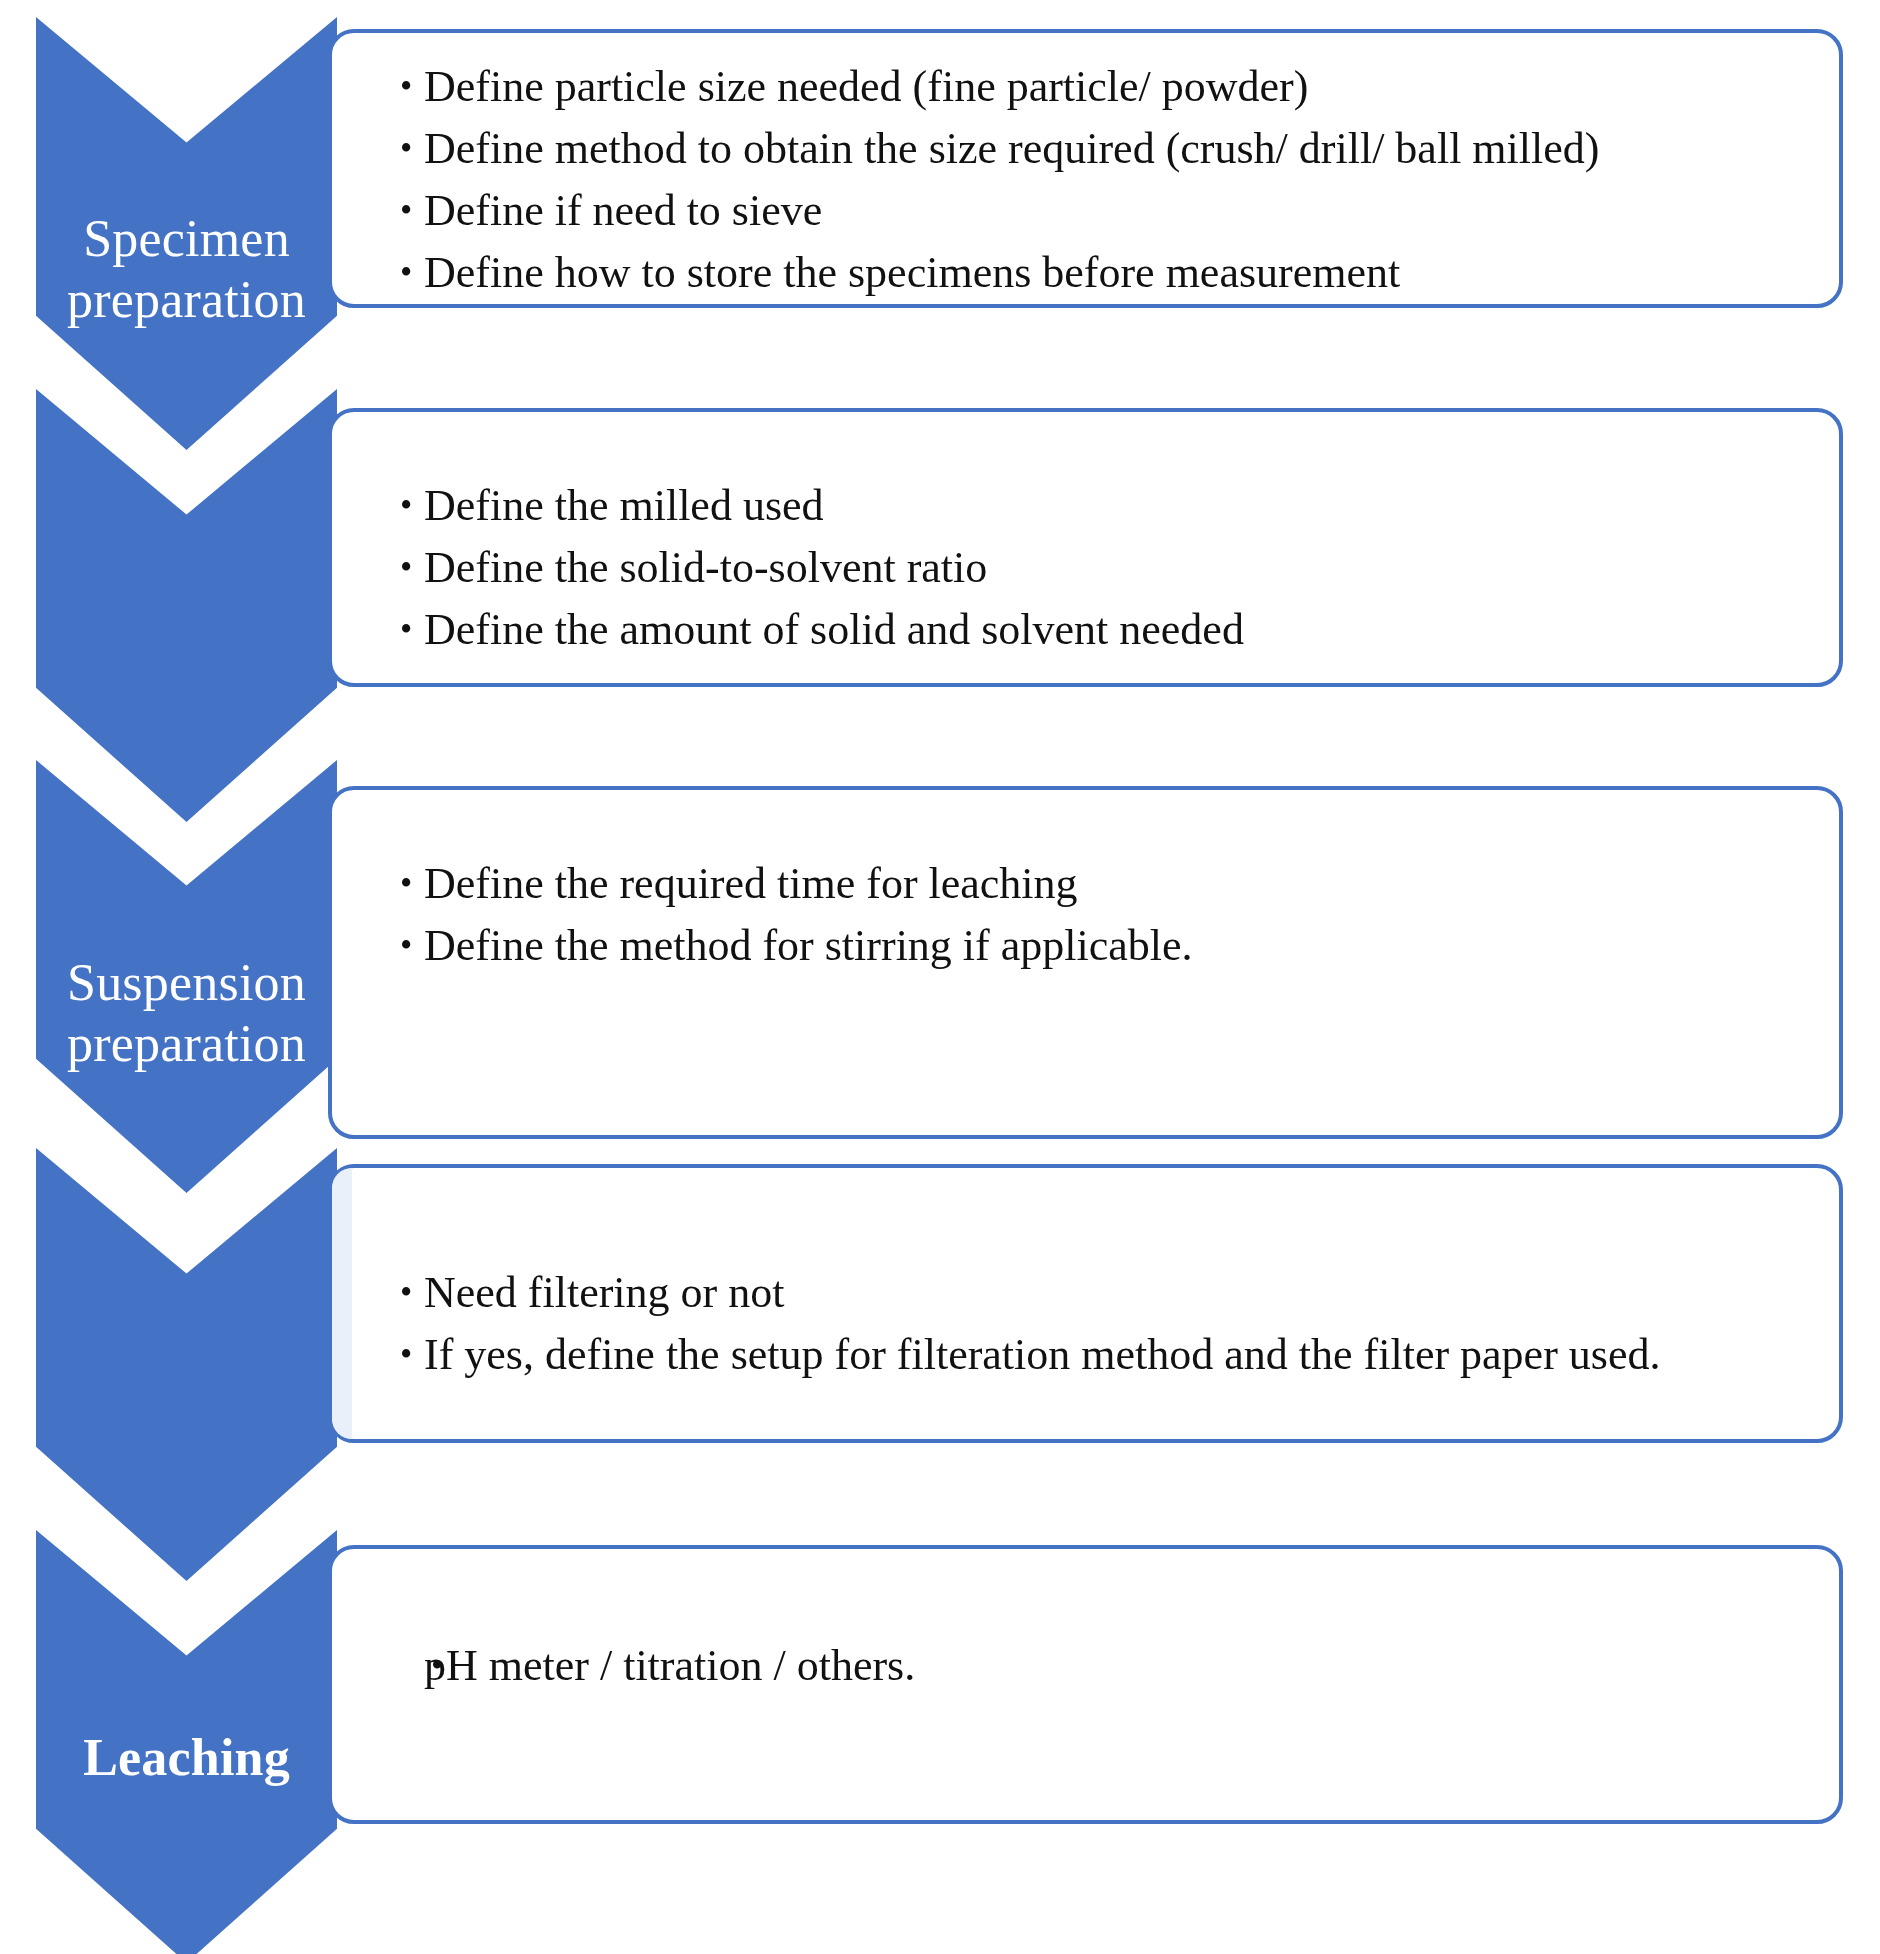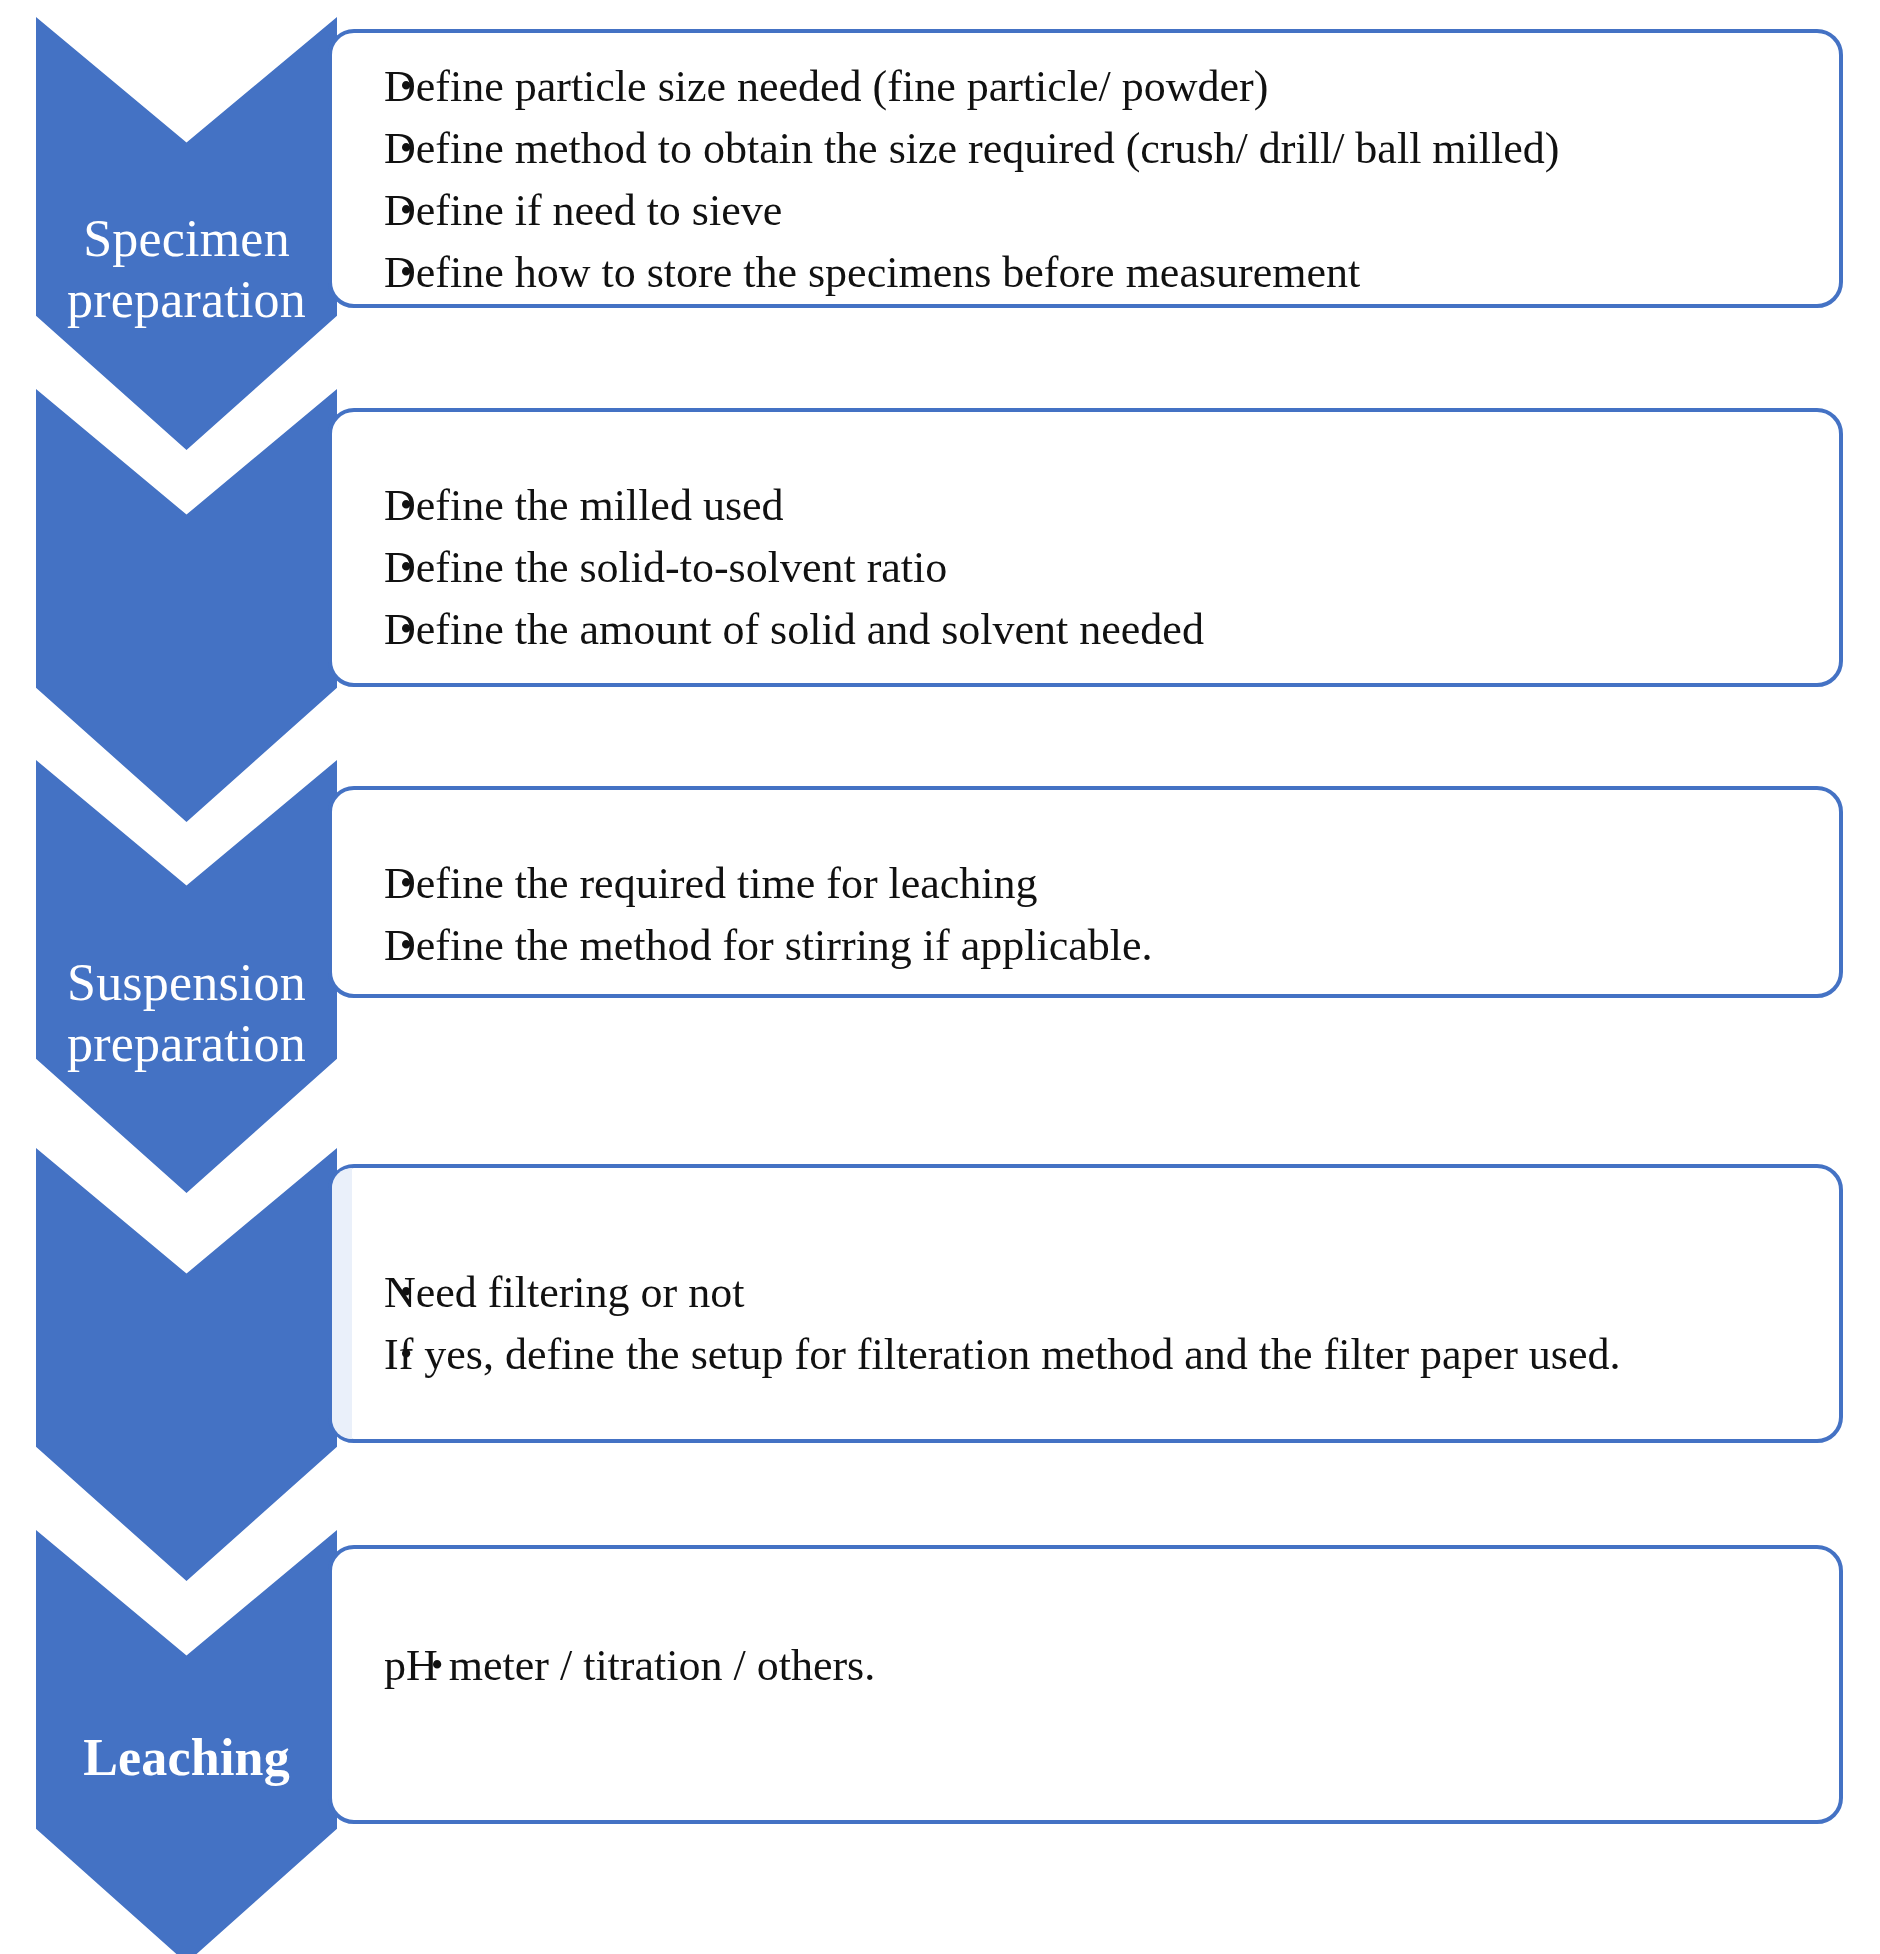--- a/index.html
+++ b/index.html
@@ -81,21 +81,21 @@
     right: 0;
     list-style: none;
     margin: 0;
     padding: 0;
   }
   .bullet {
     position: relative;
     font-size: 44px;
     line-height: 62px;
     color: #111111;
-    padding-left: 52px;
+    padding-left: 92px;
     white-space: nowrap;
   }
   .bullet::before {
     content: "\2022";
     position: absolute;
     left: 68px;
     top: 0;
     font-size: 35px;
     line-height: 62px;
     color: #111111;
@@ -112,21 +112,21 @@
   #step-0 .box { top: 29px;  height: 279px; }
   #step-0 .bullets { top: 23px; }
 
   #step-1 .chevron { top: 389px;  height: 433px; }
   #step-1 .chevron-label { top: 563px; }
   #step-1 .box { top: 408px;  height: 279px; }
   #step-1 .bullets { top: 63px; }
 
   #step-2 .chevron { top: 760px; height: 433px; font-weight: bold; }
   #step-2 .chevron-label { top: 967px; }
-  #step-2 .box { top: 786px; height: 212px; font-family: Liberation Serif, serif; }
+  #step-2 .box { top: 786px; height: 353px; font-family: Liberation Serif, serif; }
   #step-2 .bullets { top: 63px; }
 
   #step-3 .chevron { top: 1148px; height: 433px; }
   #step-3 .box { top: 1164px; height: 279px; }
   #step-3 .bullets { top: 94px; }
 
   #step-4 .chevron { top: 1530px; height: 433px; }
   #step-4 .box { top: 1545px; height: 279px; }
   #step-4 .bullets { top: 86px; }
 </style>

